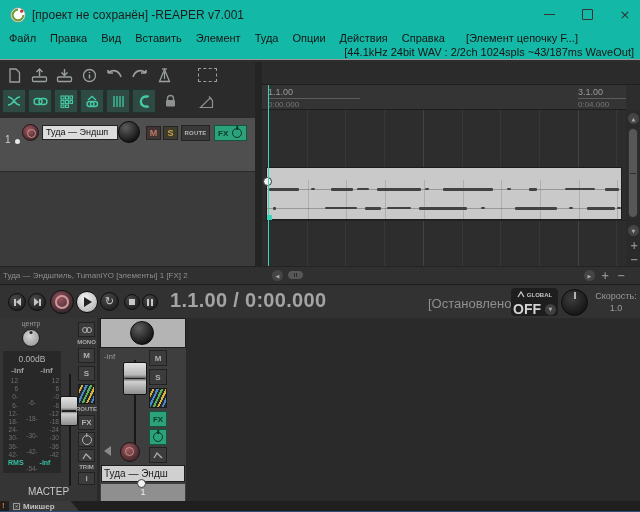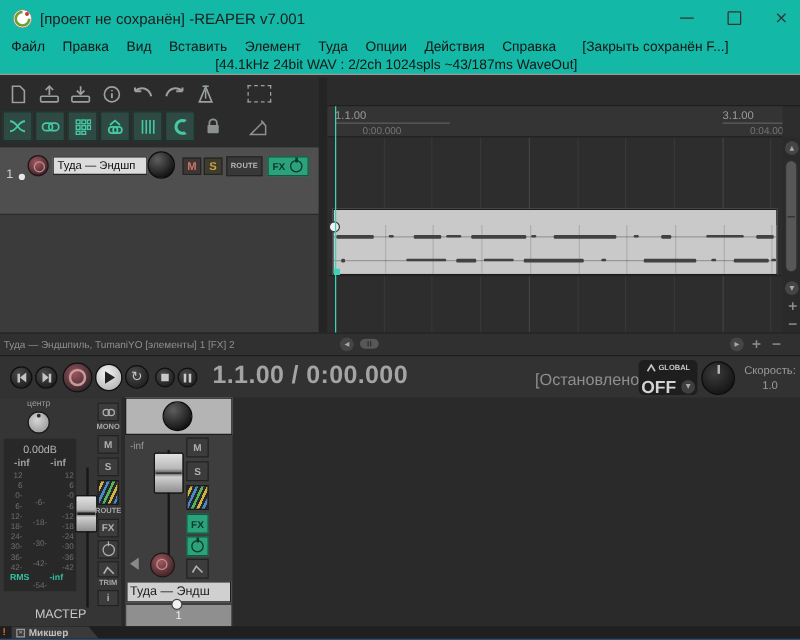--- a/index.html
+++ b/index.html
@@ -11,21 +11,21 @@
   .chrome{left:0;top:0;width:640px;height:60px;background:#14b8a6;border-bottom:1px solid #9a9a9a;box-sizing:border-box;}
   .titlebar{left:0;top:0;width:640px;height:30px;}
   .title-text{left:32px;top:8px;font-size:12px;color:#1c1c1c;white-space:nowrap;}
   .winbtn{top:0;width:38px;height:29px;display:flex;align-items:center;justify-content:center;color:#333;}
   .wb-min-glyph{width:11px;height:0;border-top:1px solid #333;}
   .wb-max-glyph{width:9px;height:9px;border:1px solid #333;border-radius:1px;}
   .wb-close-glyph{font-size:13px;color:#333;font-family:"DejaVu Sans",sans-serif;}
   .menubar{left:2px;top:30px;width:636px;height:16px;display:flex;align-items:center;}
   .menu-item{font-size:11px;color:#151515;margin:0 7px;white-space:nowrap;cursor:default;}
   .menu-last{margin-left:14px;}
-  .statusline{left:0;top:46px;width:634px;height:14px;text-align:center;font-size:11px;color:#151515;line-height:13px;white-space:nowrap;}
+  .statusline{left:0;top:46px;width:634px;height:14px;text-align:right;font-size:11px;color:#151515;line-height:13px;white-space:nowrap;}
 
   
   .toolbar{left:0;top:62px;width:255px;height:56px;background:#2b2b2b;}
   .tb1{top:3px;height:20px;display:flex;align-items:center;color:#9aa0a0;}
   .tb1 .tbico{width:25px;height:20px;display:flex;align-items:center;justify-content:center;}
   .tb2{top:26px;height:26px;display:flex;align-items:center;}
   .tbtn2{width:24px;height:24px;margin-left:2px;display:flex;align-items:center;justify-content:center;background:#2e4a43;border:1px solid #1e332d;box-sizing:border-box;color:#45c9a5;}
   .tbtn2.off{background:transparent;border-color:transparent;color:#8d9290;}
   .marquee{width:17px;height:12px;border:1px dashed #9aa0a0;}
 
@@ -47,21 +47,21 @@
   .pwr{width:8px;height:8px;border:1.4px solid currentColor;border-radius:50%;position:relative;}
   .pwr::after{content:'';position:absolute;left:50%;top:-3px;width:1.5px;height:4px;background:currentColor;transform:translateX(-50%);}
   .divider{left:255px;top:62px;width:7px;height:204px;background:#242424;}
 
   
   .arrange{left:262px;top:62px;width:378px;height:204px;background:#2d2d2d;}
   .arr-top{left:0;top:0;width:378px;height:23px;background:#2b2b2b;border-bottom:1px solid #1e1e1e;box-sizing:border-box;}
   .ruler{left:0;top:23px;width:364px;height:25px;background:#343434;border-bottom:1px solid #1d1d1d;box-sizing:border-box;overflow:hidden;}
   .rmark{position:absolute;top:2px;width:92px;}
   .rbeat{font-size:9px;color:#9a9a9a;border-bottom:1px solid #5d5d5d;padding-bottom:1px;}
-  .rtime{font-size:8px;color:#757575;margin-top:1px;padding-left:22px;}
+  .rtime{font-size:8px;color:#757575;margin-top:1px;}
   .arr-body{left:0;top:48px;width:364px;height:156px;background:#2d2d2d;overflow:hidden;}
   .gl{position:absolute;top:0;width:1px;height:156px;background:rgba(255,255,255,0.05);}
   .glM{background:rgba(255,255,255,0.10);}
   .lane-sep{left:0;top:110px;width:364px;height:1px;background:#242424;}
   .cursor{left:6px;top:23px;width:1px;height:181px;background:#3bd4ba;z-index:5;}
 
   .mitem{left:4px;top:57px;width:356px;height:53px;border:1px solid #1c1c1c;box-sizing:border-box;background:#c9c9c9;z-index:3;}
   .mi-head{left:0;top:0;width:354px;height:12px;background:#3e3e3e;border-bottom:1px solid #1c1c1c;display:flex;align-items:center;box-sizing:border-box;padding-left:2px;}
   .mi-clock{width:8px;height:8px;border:1.3px solid #9a9a9a;border-radius:50%;box-sizing:border-box;margin-right:2px;}
   .mi-badge{font-size:7px;line-height:8px;color:#c4c4c4;background:#525252;border:1px solid #2a2a2a;padding:0 2px;margin-right:2px;font-weight:bold;}
@@ -184,21 +184,21 @@
     <div class="abs menubar">
         <span class="menu-item">Файл</span>
         <span class="menu-item">Правка</span>
         <span class="menu-item">Вид</span>
         <span class="menu-item">Вставить</span>
         <span class="menu-item">Элемент</span>
         <span class="menu-item">Туда</span>
         <span class="menu-item">Опции</span>
         <span class="menu-item">Действия</span>
         <span class="menu-item">Справка</span>
-        <span class="menu-item menu-last">[Закрыть сохранён F...]</span>
+        <span class="menu-item menu-last">[Элемент цепочку F...]</span>
       </div>
     <div class="abs statusline">[44.1kHz 24bit WAV : 2/2ch 1024spls ~43/187ms WaveOut]</div>
   </div>
 
   <div class="abs toolbar">
     <div class="abs tb1" style="left:2px">
       <span class="tbico">
           <svg class="ic" width="13" height="15" viewBox="0 0 13 15">
             <path d="M2 1 h6 l3.5 3.5 V14 H2 Z" fill="none" stroke="currentColor" stroke-width="1.3"></path>
           </svg>

